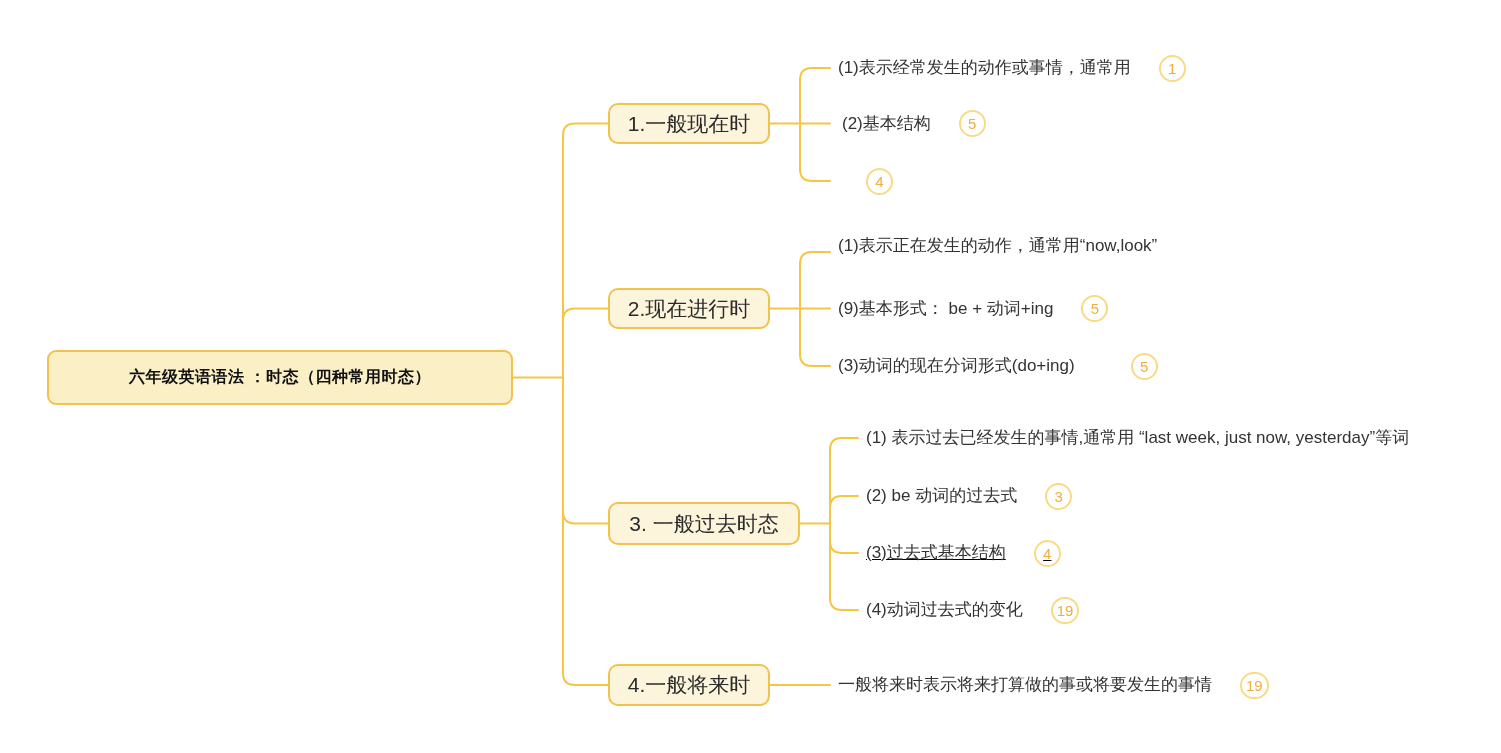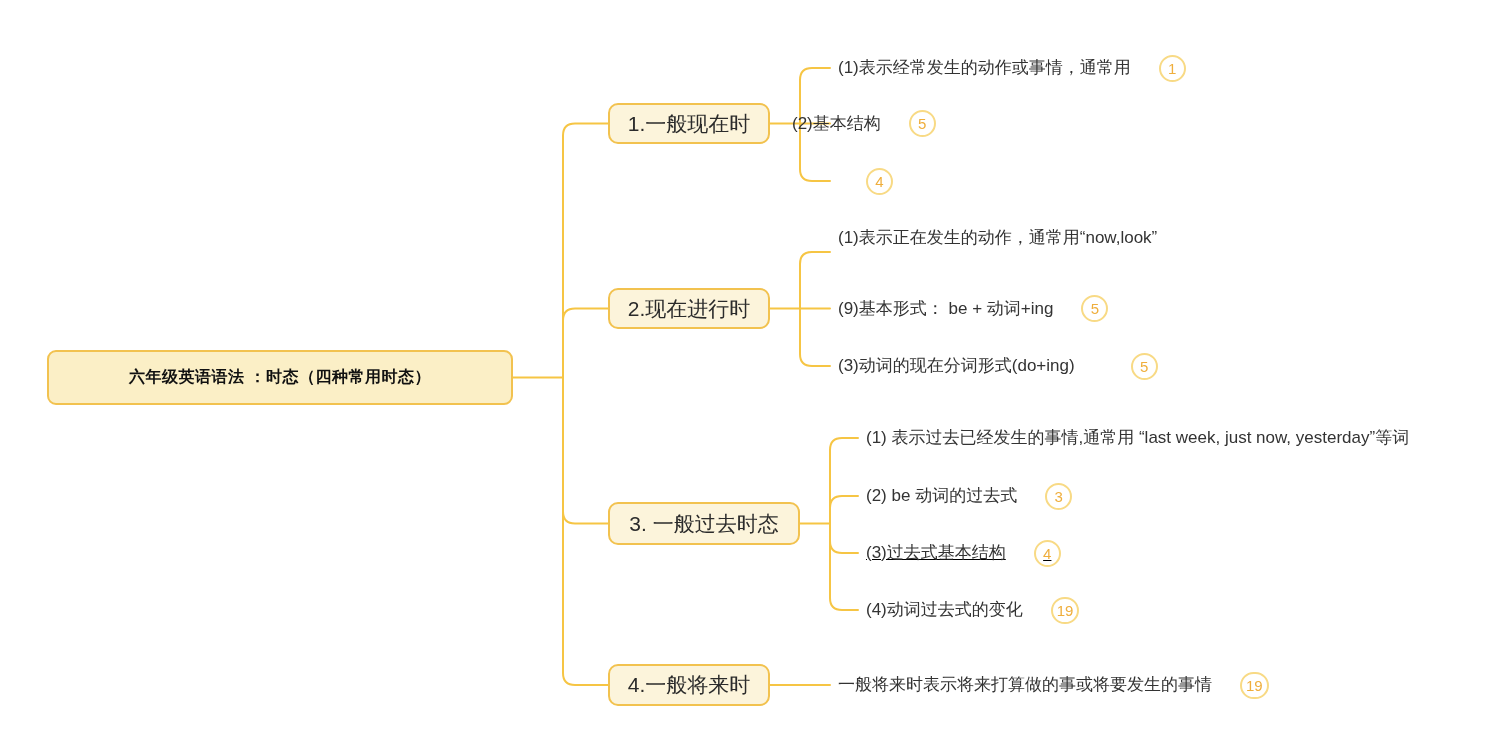--- a/index.html
+++ b/index.html
@@ -106,29 +106,29 @@
     </svg>
 
   <div class="node root" id="root-node" style="left: 47px; top: 350px; width: 466px; height: 55px;">六年级英语语法 ：时态（四种常用时态）</div>
 
   <div id="branches">
       <div class="node" style="left: 608px; top: 103px; width: 162px; height: 41px;">1.一般现在时</div>
       <div class="child-row" style="left: 838px; top: 54px;">
         <span class="child-text">(1)表示经常发生的动作或事情，通常用</span>
         <span class="badge">1</span>
       </div>
-      <div class="child-row" style="left: 792px; top: 109.5px; align-items: center;">
+      <div class="child-row" style="left: 842px; top: 109.5px; align-items: center;">
         <span class="child-text">(2)基本结构</span>
         <span class="badge">5</span>
       </div>
       <div class="child-row" style="left: 838px; top: 167px;">
         <span class="badge">4</span>
       </div>
       <div class="node" style="left: 608px; top: 288px; width: 162px; height: 41px;">2.现在进行时</div>
-      <div class="child-row" style="left: 838px; top: 224px; justify-content: center;">
+      <div class="child-row" style="left: 838px; top: 232px; justify-content: center;">
         <span class="child-text">(1)表示正在发生的动作，通常用“now,look”</span>
       </div>
       <div class="child-row" style="left: 838px; top: 294.5px;">
         <span class="child-text">(9)基本形式： be + 动词+ing</span>
         <span class="badge">5</span>
       </div>
       <div class="child-row" style="left: 838px; top: 352px; gap: 28px;">
         <span class="child-text">(3)动词的现在分词形式(do+ing)</span>
         <span class="badge">5</span>
       </div>

